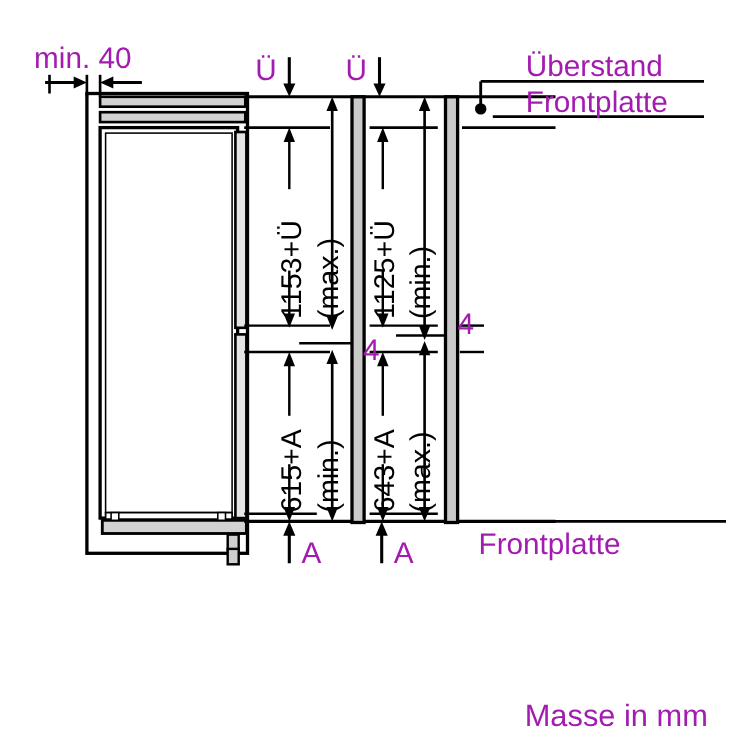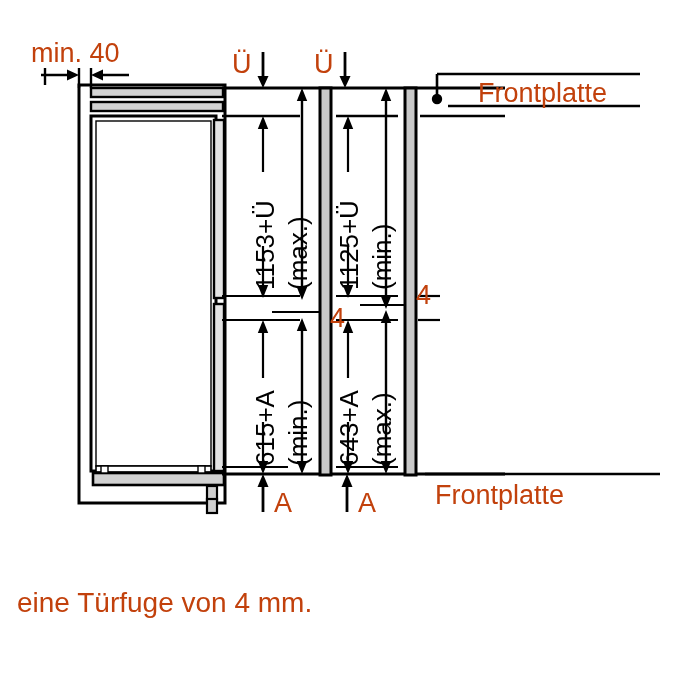--- a/index.html
+++ b/index.html
@@ -24,21 +24,21 @@
     position: absolute;
     left: 0;
     top: 0;
     width: 675px;
     height: 675px;
   }
   .txt {
     position: absolute;
     white-space: pre;
     font-family: "Liberation Sans", sans-serif;
-    color: #c2410c;
+    color: #a21caf;
     line-height: 1.02;
   }
   .t-min40   { left: 31px;  top: 40px;  font-size: 27px; }
   .t-u1      { left: 232px; top: 51px;  font-size: 27px; }
   .t-u2      { left: 314px; top: 51px;  font-size: 27px; }
   .t-over1   { left: 478px; top: 47px;  font-size: 27px; }
   .t-over2   { left: 478px; top: 80px;  font-size: 27px; }
   .t-under1  { left: 435px; top: 449px; font-size: 27px; }
   .t-under2  { left: 435px; top: 482px; font-size: 27px; }
   .t-a1      { left: 274px; top: 490px; font-size: 27px; }
@@ -225,31 +225,32 @@
 
     <g>
       <line x1="425" y1="474" x2="660" y2="474" stroke="#000" stroke-width="2.6"></line>
     </g>
 
   </svg>
 
   <div class="txt t-min40">min. 40</div>
   <div class="txt t-u1">Ü</div>
   <div class="txt t-u2">Ü</div>
+  <div class="txt t-over1">Überstand</div>
   <div class="txt t-over2">Frontplatte</div>
   <div class="txt t-under2">Frontplatte</div>
   <div class="txt t-a1">A</div>
   <div class="txt t-a2">A</div>
   <div class="txt t-four-a">4</div>
   <div class="txt t-four-b">4</div>
 
   <div class="vert v-1153">1153+Ü</div>
   <div class="vert v-1153b">(max.)</div>
   <div class="vert v-1125">1125+Ü</div>
   <div class="vert v-1125b">(min.)</div>
   <div class="vert v-615">615+A</div>
   <div class="vert v-615b">(min.)</div>
   <div class="vert v-643">643+A</div>
   <div class="vert v-643b">(max.)</div>
 
-  <div class="txt t-note2">eine Türfuge von 4 mm.</div>
+  <div class="txt t-units">Masse in mm</div>
 
 </div>
 
 </body></html>

